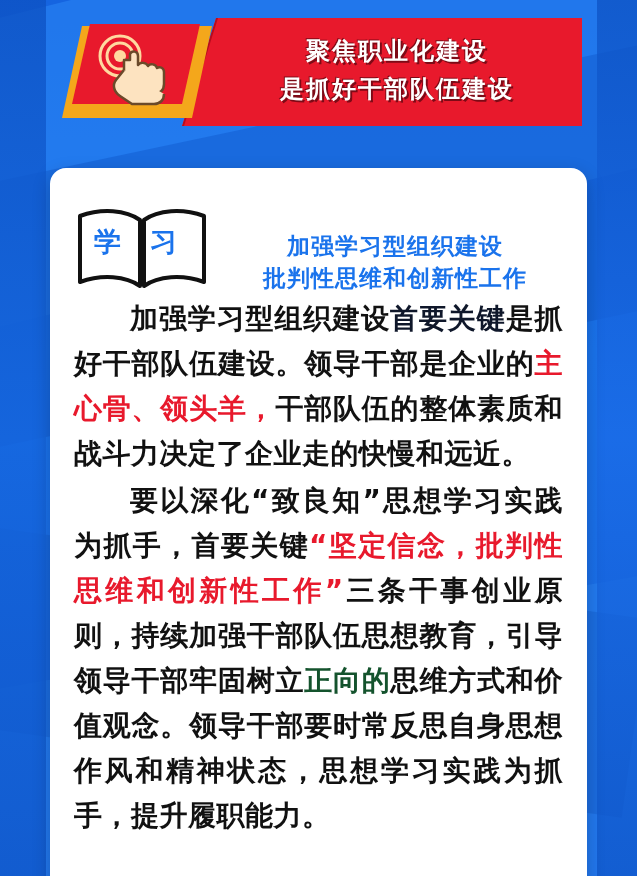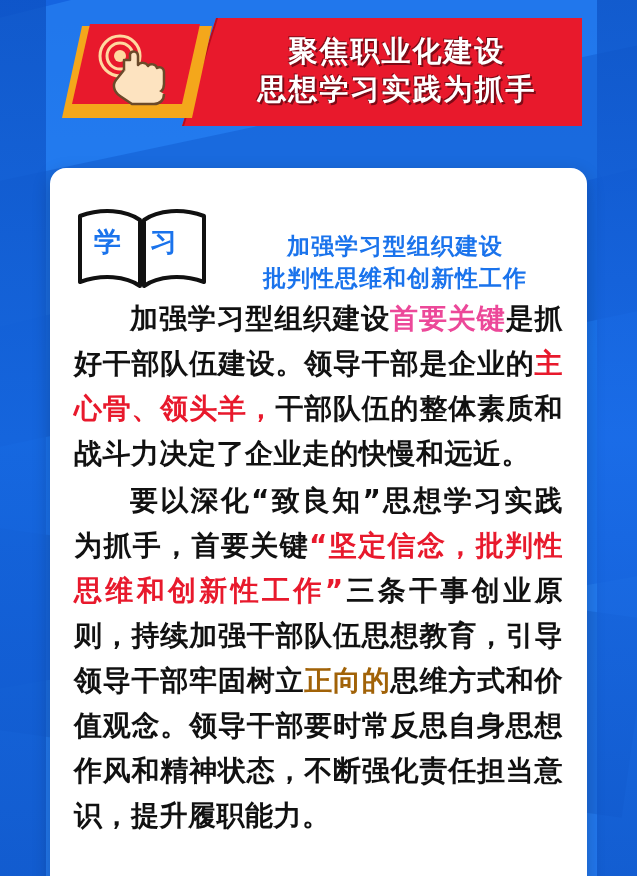--- a/index.html
+++ b/index.html
@@ -134,21 +134,21 @@
   }
   .header-title {
     position: absolute;
     left: 150px;
     top: 14px;
     width: 370px;
     text-align: center;
     color: #ffffff;
     font-family: "DejaVu Sans", "Liberation Sans", sans-serif;
     font-weight: bold;
-    font-size: 29px;
+    font-size: 24px;
     line-height: 38px;
     letter-spacing: 2px;
     text-shadow: 2px 2px 0 #7d0a16, -1px -1px 0 #7d0a16;
   }
 
   
   .card {
     position: absolute;
     left: 50px;
     top: 168px;
@@ -232,37 +232,37 @@
   <div class="header-left-inner"></div>
   <svg class="touch-icon" viewBox="0 0 104 84">
     <circle cx="40" cy="30" r="20" fill="none" stroke="#ffd9a0" stroke-width="3"></circle>
     <circle cx="40" cy="30" r="13" fill="none" stroke="#ffd9a0" stroke-width="3"></circle>
     <circle cx="40" cy="30" r="6" fill="#ffd9a0"></circle>
     <path d="M44 34 L44 62 C44 66 46 68 50 68 L74 68 C80 68 84 64 84 58 L84 46 C84 42 80 40 77 42 C76 38 70 37 68 40 C66 36 60 36 58 39 L58 30 C58 25 52 24 50 28 L50 34 Z" fill="#fde3c0" stroke="#6b4a2a" stroke-width="2.5" stroke-linejoin="round"></path>
     <path d="M44 44 L36 54 C32 59 34 66 40 70 L52 78 L74 78 C80 78 84 74 84 68" fill="#fde3c0" stroke="#6b4a2a" stroke-width="2.5" stroke-linejoin="round"></path>
   </svg>
   <div class="header-title">
     <div>聚焦职业化建设</div>
-    <div>思想学习实践为抓手</div>
+    <div>是抓好干部队伍建设</div>
   </div>
 </div>
 
 <div class="card">
   <div class="card-head">
     <svg class="book-icon" viewBox="0 0 140 92">
       <path d="M8 14 C30 6 54 8 68 18 L68 84 C54 74 30 72 8 80 Z" fill="#ffffff" stroke="#111111" stroke-width="4" stroke-linejoin="round"></path>
       <path d="M132 14 C110 6 86 8 72 18 L72 84 C86 74 110 72 132 80 Z" fill="#ffffff" stroke="#111111" stroke-width="4" stroke-linejoin="round"></path>
       <line x1="70" y1="18" x2="70" y2="84" stroke="#111111" stroke-width="4"></line>
     </svg>
     <div class="book-char left">学</div>
     <div class="book-char right">习</div>
 
     <div class="sub-title">
       <div>加强学习型组织建设</div>
       <div>批判性思维和创新性工作</div>
     </div>
   </div>
 
   <div class="body-text" id="body-text">
-      <p><span>加强学习型组织建设</span><span class="hl" style="color: #ec4899;">首要关键</span><span>是抓好干部队伍建设。领导干部是企业的</span><span class="hl" style="color: rgb(232, 25, 44);">主心骨、领头羊，</span><span>干部队伍的整体素质和战斗力决定了企业走的快慢和远近。</span></p>
-      <p><span>要以深化“致良知”思想学习实践为抓手，首要关键</span><span class="hl" style="color: rgb(232, 25, 44);">“坚定信念，批判性思维和创新性工作”</span><span>三条干事创业原则，持续加强干部队伍思想教育，引导领导干部牢固树立</span><span class="hl" style="color: #a16207;">正向的</span><span>思维方式和价值观念。领导干部要时常反思自身思想作风和精神状态，不断强化责任担当意识，提升履职能力。</span></p>
+      <p><span>加强学习型组织建设</span><span class="hl" style="color: #0f172a;">首要关键</span><span>是抓好干部队伍建设。领导干部是企业的</span><span class="hl" style="color: rgb(232, 25, 44);">主心骨、领头羊，</span><span>干部队伍的整体素质和战斗力决定了企业走的快慢和远近。</span></p>
+      <p><span>要以深化“致良知”思想学习实践为抓手，首要关键</span><span class="hl" style="color: rgb(232, 25, 44);">“坚定信念，批判性思维和创新性工作”</span><span>三条干事创业原则，持续加强干部队伍思想教育，引导领导干部牢固树立</span><span class="hl" style="color: #14532d;">正向的</span><span>思维方式和价值观念。领导干部要时常反思自身思想作风和精神状态，思想学习实践为抓手，提升履职能力。</span></p>
     </div>
 </div>
 
 </body></html>

